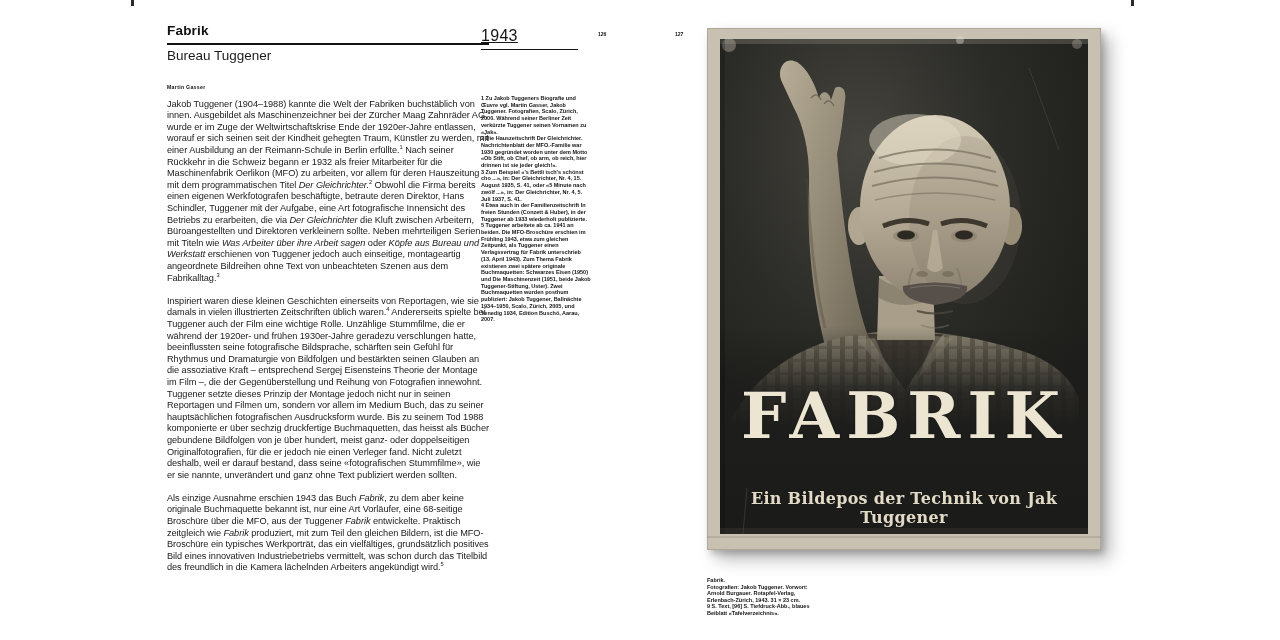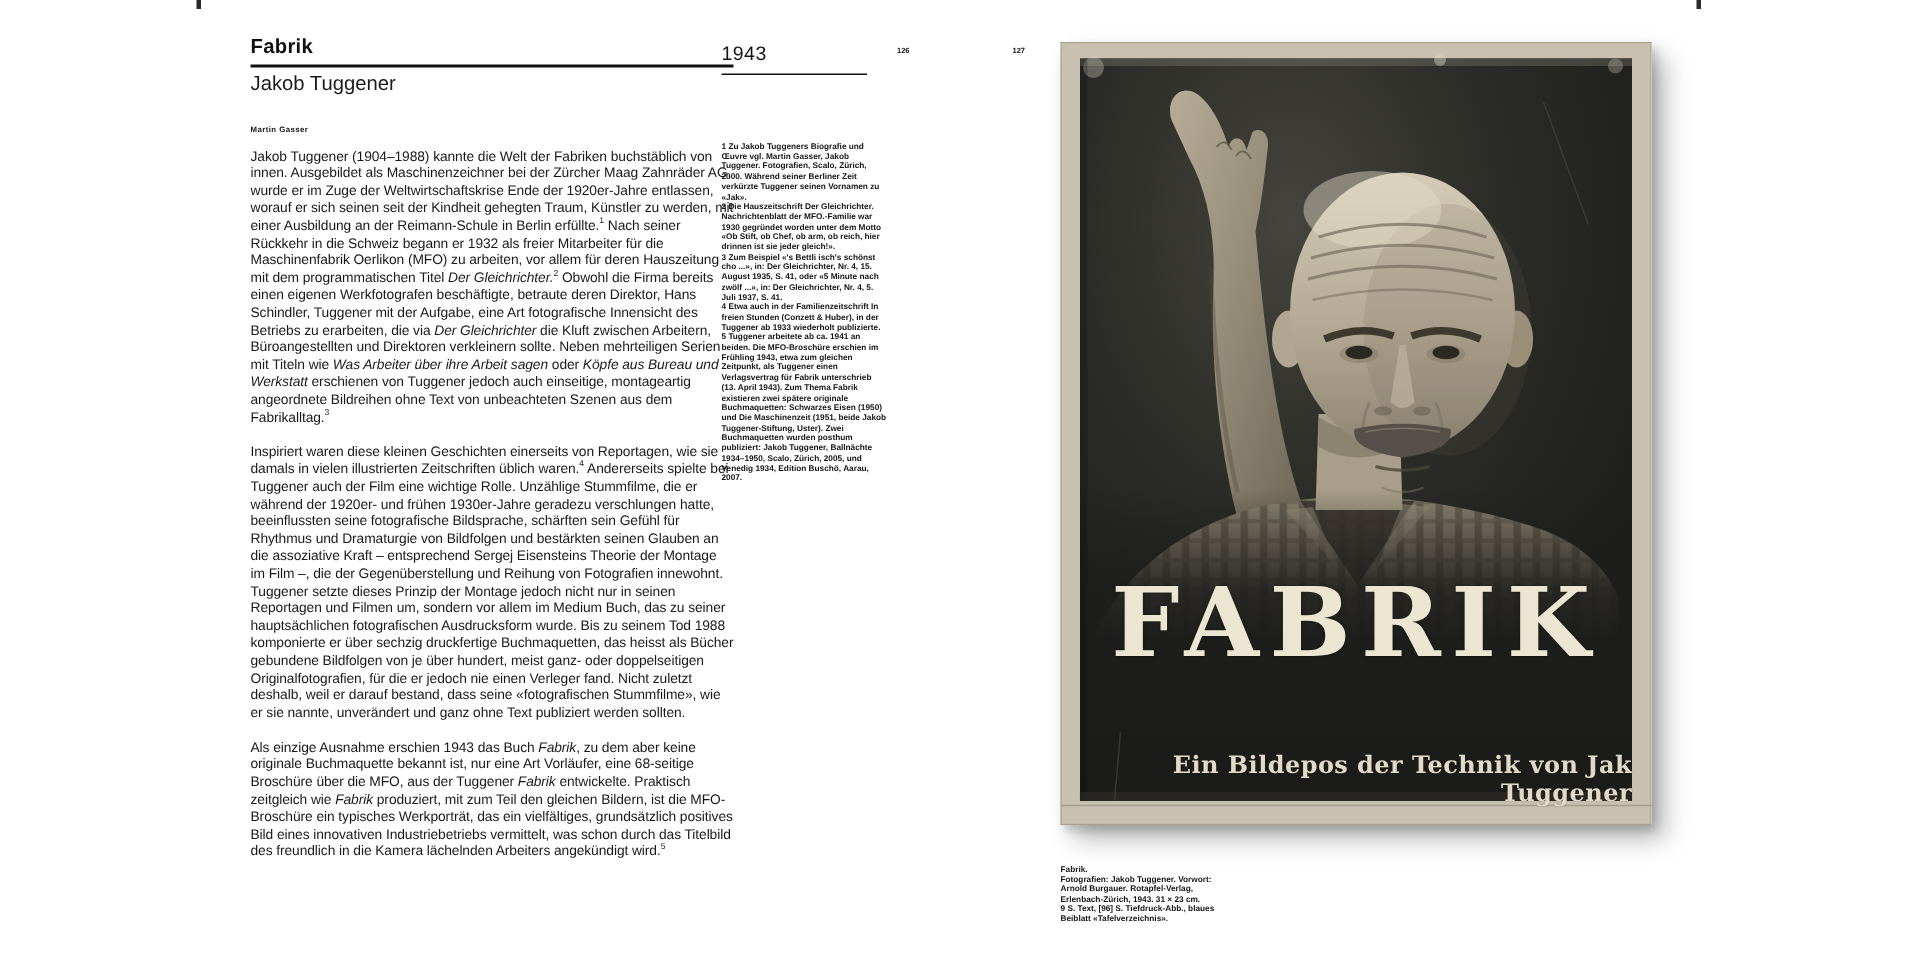--- a/index.html
+++ b/index.html
@@ -17,51 +17,51 @@
   .article-subtitle { margin-top:3px; font-size:13.5px; font-weight:normal; color:#1b1b1b; }
   .essay-author { margin-top:21px; font-size:5.2px; font-weight:bold; letter-spacing:.3px; color:#111; }
   .body-text { margin-top:9px; font-size:9.2px; line-height:11.6px; letter-spacing:-0.05px; color:#191919; text-align:left; }
   .body-text p { margin:0 0 11.6px 0; }
   .body-text p:last-child { margin-bottom:0; }
   .body-text em { font-style:italic;margin-top:28px; }
   .body-text sup { font-size:62%; line-height:0; vertical-align:super; }
 
   
   .year-block { position:absolute; left:481px; top:27px; width:97px; border-bottom:1.7px solid #111; padding-bottom:4px; }
-  .year-label { font-size:13px; color:#161616; letter-spacing:.3px; }
+  .year-label { font-size:16px; color:#161616; letter-spacing:.3px;text-decoration:underline; }
   .page-number { position:absolute; top:31px; font-size:5px; font-weight:bold; color:#111; }
   .page-number.left { left:598px; }
   .page-number.right { left:675px; }
   .footnotes { position:absolute; left:481px; top:95px; width:110px; font-size:5.5px; line-height:6.7px; font-weight:bold; color:#141414; }
   .footnotes .fn { margin:0; }
 
   
   .cover-figure { position:absolute; left:707px; top:28px; width:394px; height:522px;
                   box-shadow:9px 9px 16px rgba(0,0,0,.28), 3px 4px 6px rgba(0,0,0,.18); }
   .cover-figure svg { position:absolute; left:0; top:0; display:block; }
   .cover-title { position:absolute; left:13px; width:368px; top:352px; text-align:center;
                  font-family:"DejaVu Serif", serif; font-weight:bold; font-size:64px; line-height:72px;
                  letter-spacing:7px; color:#ece5d2; text-shadow:0 0 2px rgba(0,0,0,.45); }
-  .cover-subtitle { position:absolute; left:13px; width:368px; top:461px; text-align:right;
+  .cover-subtitle { position:absolute; left:13px; width:368px; top:461px; text-align:center;
                     font-family:"DejaVu Serif", serif; font-weight:bold; font-size:16px;
-                    letter-spacing:.3px; color:#e2dac6; text-shadow:0 0 1px rgba(0,0,0,.4);margin-top:11px; }
+                    letter-spacing:.3px; color:#e2dac6; text-shadow:0 0 1px rgba(0,0,0,.4); }
 
   .caption { position:absolute; left:707px; top:577px; width:135px; font-size:5.5px; line-height:6.6px; font-weight:bold; color:#141414; }
   .caption .caption-title { font-weight:bold; }
 </style>
 </head>
 <body>
 
 <div class="crop-mark left"></div>
 <div class="crop-mark right"></div>
 
 <div class="article">
   <div class="article-title">Fabrik</div>
   <div class="article-rule"></div>
-  <div class="article-subtitle">Jakob Tuggener</div>
+  <div class="article-subtitle">Bureau Tuggener</div>
   <div class="essay-author">Martin Gasser</div>
   <div class="body-text">
     <p><span>Jakob Tuggener (1904–1988) kannte die Welt der Fabriken buchstäblich von innen. Ausgebildet als Maschinenzeichner bei der Zürcher Maag Zahnräder AG, wurde er im Zuge der Weltwirtschaftskrise Ende der 1920er-Jahre entlassen, worauf er sich seinen seit der Kindheit gehegten Traum, Künstler zu werden, mit einer Ausbildung an der Reimann-Schule in Berlin erfüllte.</span><sup>1</sup><span> Nach seiner Rückkehr in die Schweiz begann er 1932 als freier Mitarbeiter für die Maschinenfabrik Oerlikon (MFO) zu arbeiten, vor allem für deren Hauszeitung mit dem programmatischen Titel </span><em>Der Gleichrichter.</em><sup>2</sup><span> Obwohl die Firma bereits einen eigenen Werkfotografen beschäftigte, betraute deren Direktor, Hans Schindler, Tuggener mit der Aufgabe, eine Art fotografische Innensicht des Betriebs zu erarbeiten, die via </span><em>Der Gleichrichter</em><span> die Kluft zwischen Arbeitern, Büroangestellten und Direktoren verkleinern sollte. Neben mehrteiligen Serien mit Titeln wie </span><em>Was Arbeiter über ihre Arbeit sagen</em><span> oder </span><em>Köpfe aus Bureau und Werkstatt</em><span> erschienen von Tuggener jedoch auch einseitige, montageartig angeordnete Bildreihen ohne Text von unbeachteten Szenen aus dem Fabrikalltag.</span><sup>3</sup></p>
     <p><span>Inspiriert waren diese kleinen Geschichten einerseits von Reportagen, wie sie damals in vielen illustrierten Zeitschriften üblich waren.</span><sup>4</sup><span> Andererseits spielte bei Tuggener auch der Film eine wichtige Rolle. Unzählige Stummfilme, die er während der 1920er- und frühen 1930er-Jahre geradezu verschlungen hatte, beeinflussten seine fotografische Bildsprache, schärften sein Gefühl für Rhythmus und Dramaturgie von Bildfolgen und bestärkten seinen Glauben an die assoziative Kraft – entsprechend Sergej Eisensteins Theorie der Montage im Film –, die der Gegenüberstellung und Reihung von Fotografien innewohnt. Tuggener setzte dieses Prinzip der Montage jedoch nicht nur in seinen Reportagen und Filmen um, sondern vor allem im Medium Buch, das zu seiner hauptsächlichen fotografischen Ausdrucksform wurde. Bis zu seinem Tod 1988 komponierte er über sechzig druckfertige Buchmaquetten, das heisst als Bücher gebundene Bildfolgen von je über hundert, meist ganz- oder doppelseitigen Originalfotografien, für die er jedoch nie einen Verleger fand. Nicht zuletzt deshalb, weil er darauf bestand, dass seine «fotografischen Stummfilme», wie er sie nannte, unverändert und ganz ohne Text publiziert werden sollten.</span></p>
     <p><span>Als einzige Ausnahme erschien 1943 das Buch </span><em>Fabrik</em><span>, zu dem aber keine originale Buchmaquette bekannt ist, nur eine Art Vorläufer, eine 68-seitige Broschüre über die MFO, aus der Tuggener </span><em>Fabrik</em><span> entwickelte. Praktisch zeitgleich wie </span><em>Fabrik</em><span> produziert, mit zum Teil den gleichen Bildern, ist die MFO-Broschüre ein typisches Werkporträt, das ein vielfältiges, grundsätzlich positives Bild eines innovativen Industriebetriebs vermittelt, was schon durch das Titelbild des freundlich in die Kamera lächelnden Arbeiters angekündigt wird.</span><sup>5</sup></p>
   </div>
 </div>
 
 <div class="year-block">
   <span class="year-label">1943</span>

